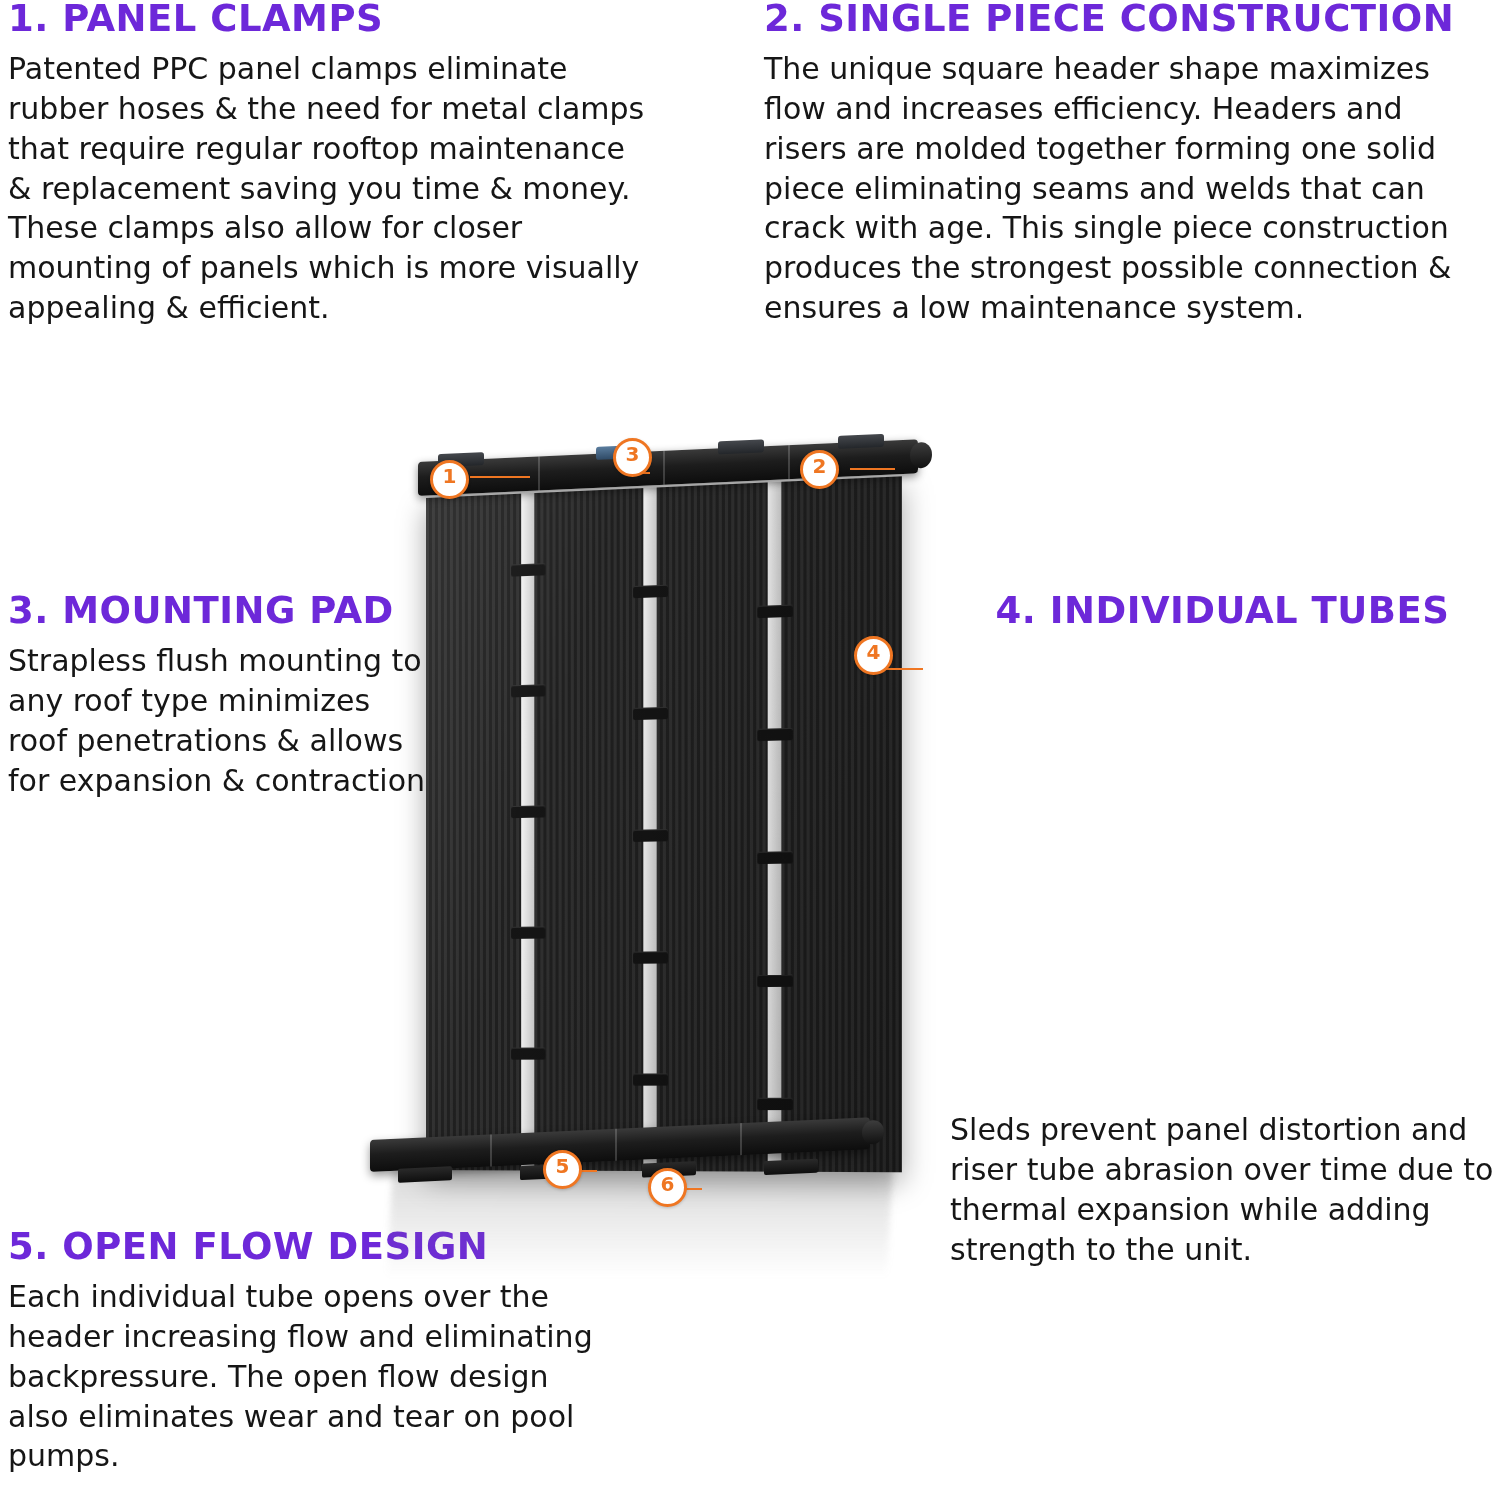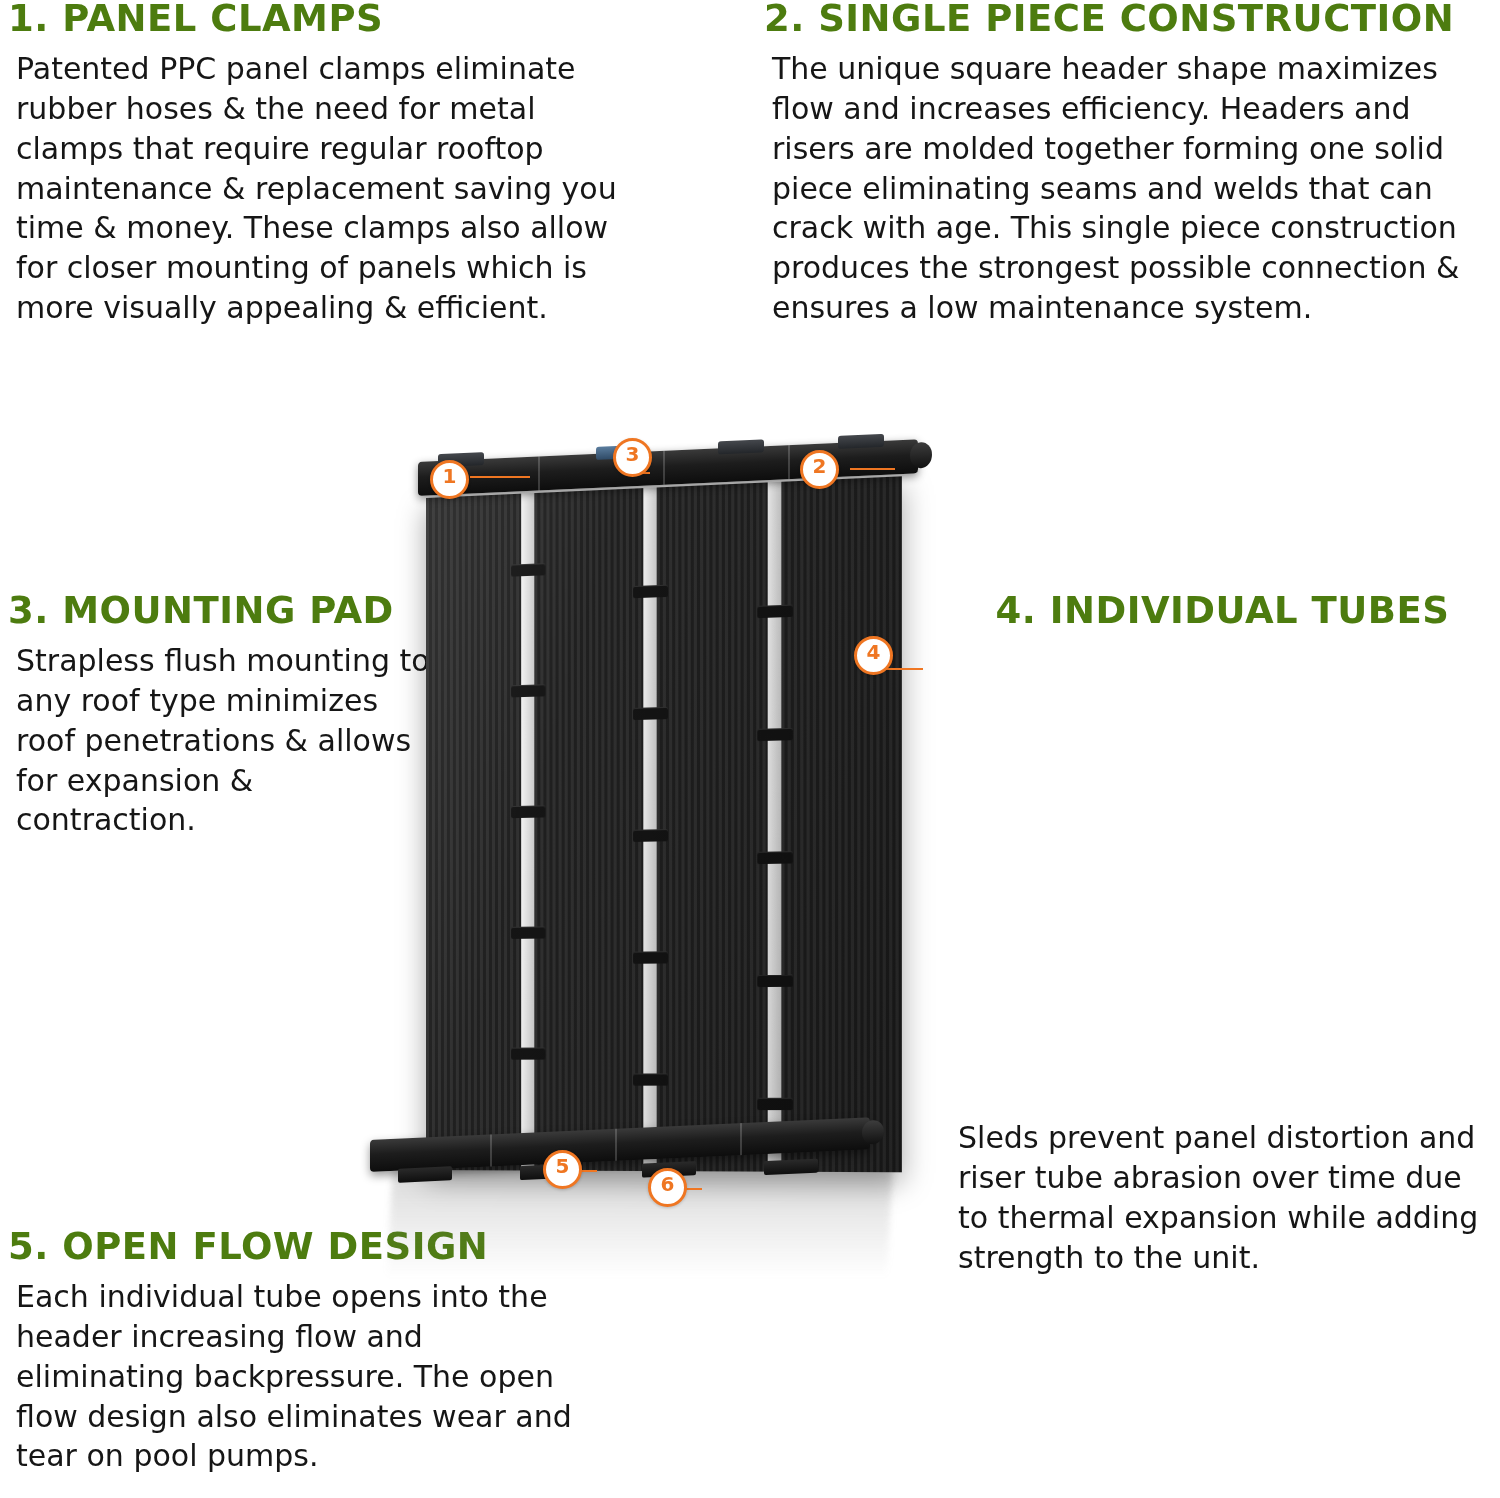--- a/index.html
+++ b/index.html
@@ -20,25 +20,25 @@
     position: absolute;
     box-sizing: border-box;
   }
   .feature h2 {
     margin: 0 0 10px 0;
     font-family: "DejaVu Sans", "Liberation Sans", sans-serif;
     font-weight: 800;
     font-size: 37px;
     line-height: 1.05;
     letter-spacing: 0.5px;
-    color: #4d7c0f;
+    color: #6d28d9;
     text-transform: uppercase;
   }
   .feature p {
-    margin: 8px;
+    margin: 0;
     font-size: 30px;
     line-height: 1.33;
     color: #161616;
     font-weight: 400;
   }
 
   
   #f1 { left: 8px;   top: 0px;    width: 640px; }
   #f2 { left: 764px; top: 0px;    width: 710px; }
   #f3 { left: 8px;   top: 592px;  width: 430px; }
@@ -238,21 +238,21 @@
   <h2>3. MOUNTING PAD</h2>
   <p>Strapless flush mounting to any roof type minimizes roof penetrations &amp; allows for expansion &amp; contraction.</p>
 </section>
 
 <section class="feature" id="f4">
   <h2>4. INDIVIDUAL TUBES</h2>
 </section>
 
 <section class="feature" id="f5">
   <h2>5. OPEN FLOW DESIGN</h2>
-  <p>Each individual tube opens into the header increasing flow and eliminating backpressure. The open flow design also eliminates wear and tear on pool pumps.</p>
+  <p>Each individual tube opens over the header increasing flow and eliminating backpressure. The open flow design also eliminates wear and tear on pool pumps.</p>
 </section>
 
 <section class="feature" id="f6">
   <p>Sleds prevent panel distortion and riser tube abrasion over time due to thermal expansion while adding strength to the unit.</p>
 </section>
 
 <div id="illustration">
 
   <div class="panel-wrap">
 

